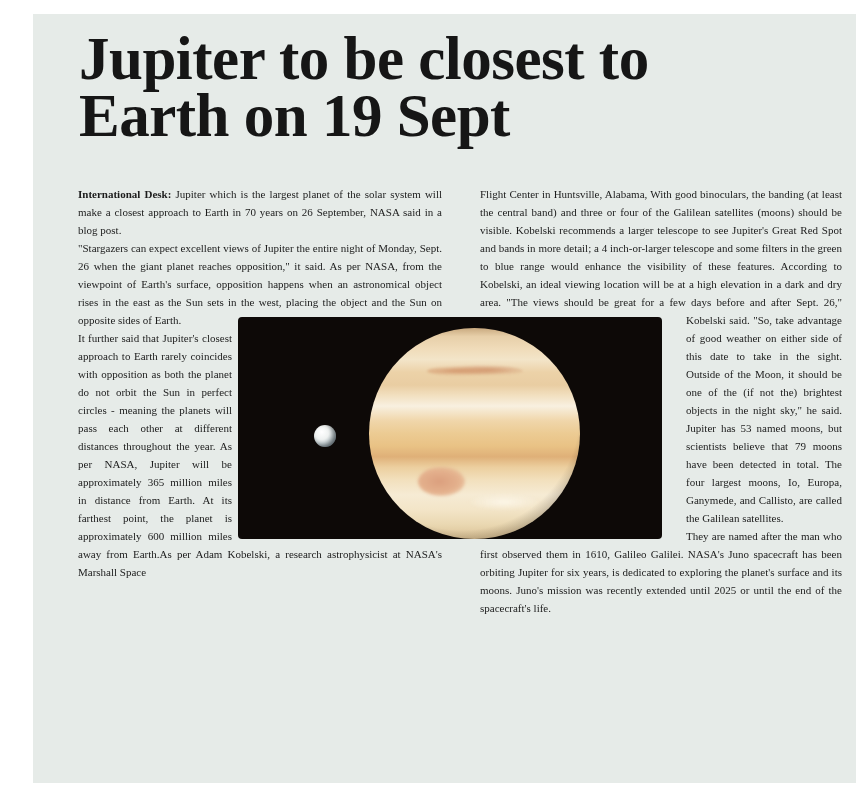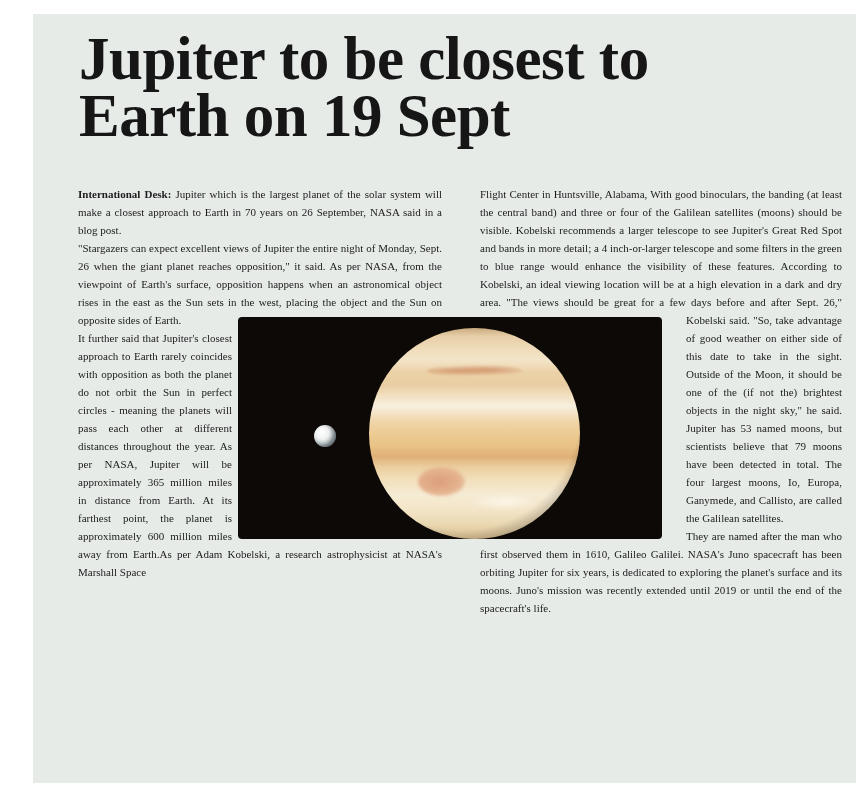--- a/index.html
+++ b/index.html
@@ -108,21 +108,21 @@
       <span class="cut-r"></span>
       <p class="para"><b class="lead">International Desk:</b> <span>Jupiter which is the largest planet of the solar system will make a closest approach to Earth in 70 years on 26 September, NASA said in a blog post.</span></p>
       <p class="para">"Stargazers can expect excellent views of Jupiter the entire night of Monday, Sept. 26 when the giant planet reaches opposition," it said. As per NASA, from the viewpoint of Earth's surface, opposition happens when an astronomical object rises in the east as the Sun sets in the west, placing the object and the Sun on opposite sides of Earth.</p>
       <p class="para">It further said that Jupiter's closest approach to Earth rarely coincides with opposition as both the planet do not orbit the Sun in perfect circles - meaning the planets will pass each other at different distances throughout the year. As per NASA, Jupiter will be approximately 365 million miles in distance from Earth. At its farthest point, the planet is approximately 600 million miles away from Earth.As per Adam Kobelski, a research astrophysicist at NASA's Marshall Space</p>
     </div>
 
     <div class="col col-right">
       <span class="sp-l"></span>
       <span class="cut-l"></span>
       <p class="para">Flight Center in Huntsville, Alabama, With good binoculars, the banding (at least the central band) and three or four of the Galilean satellites (moons) should be visible. Kobelski recommends a larger telescope to see Jupiter's Great Red Spot and bands in more detail; a 4 inch-or-larger telescope and some filters in the green to blue range would enhance the visibility of these features. According to Kobelski, an ideal viewing location will be at a high elevation in a dark and dry area. "The views should be great for a few days before and after Sept. 26," Kobelski said. "So, take advantage of good weather on either side of this date to take in the sight. Outside of the Moon, it should be one of the (if not the) brightest objects in the night sky," he said. Jupiter has 53 named moons, but scientists believe that 79 moons have been detected in total. The four largest moons, Io, Europa, Ganymede, and Callisto, are called the Galilean satellites.</p>
-      <p class="para">They are named after the man who first observed them in 1610, Galileo Galilei. NASA's Juno spacecraft has been orbiting Jupiter for six years, is dedicated to exploring the planet's surface and its moons. Juno's mission was recently extended until 2019 or until the end of the spacecraft's life.</p>
+      <p class="para">They are named after the man who first observed them in 1610, Galileo Galilei. NASA's Juno spacecraft has been orbiting Jupiter for six years, is dedicated to exploring the planet's surface and its moons. Juno's mission was recently extended until 2025 or until the end of the spacecraft's life.</p>
     </div>
 
     <div class="photo">
       <div class="earth"></div>
       <div class="jupiter">
         <div class="specks"></div>
         <div class="grs"></div>
         <div class="oval"></div>
         <div class="limb"></div>
       </div>

